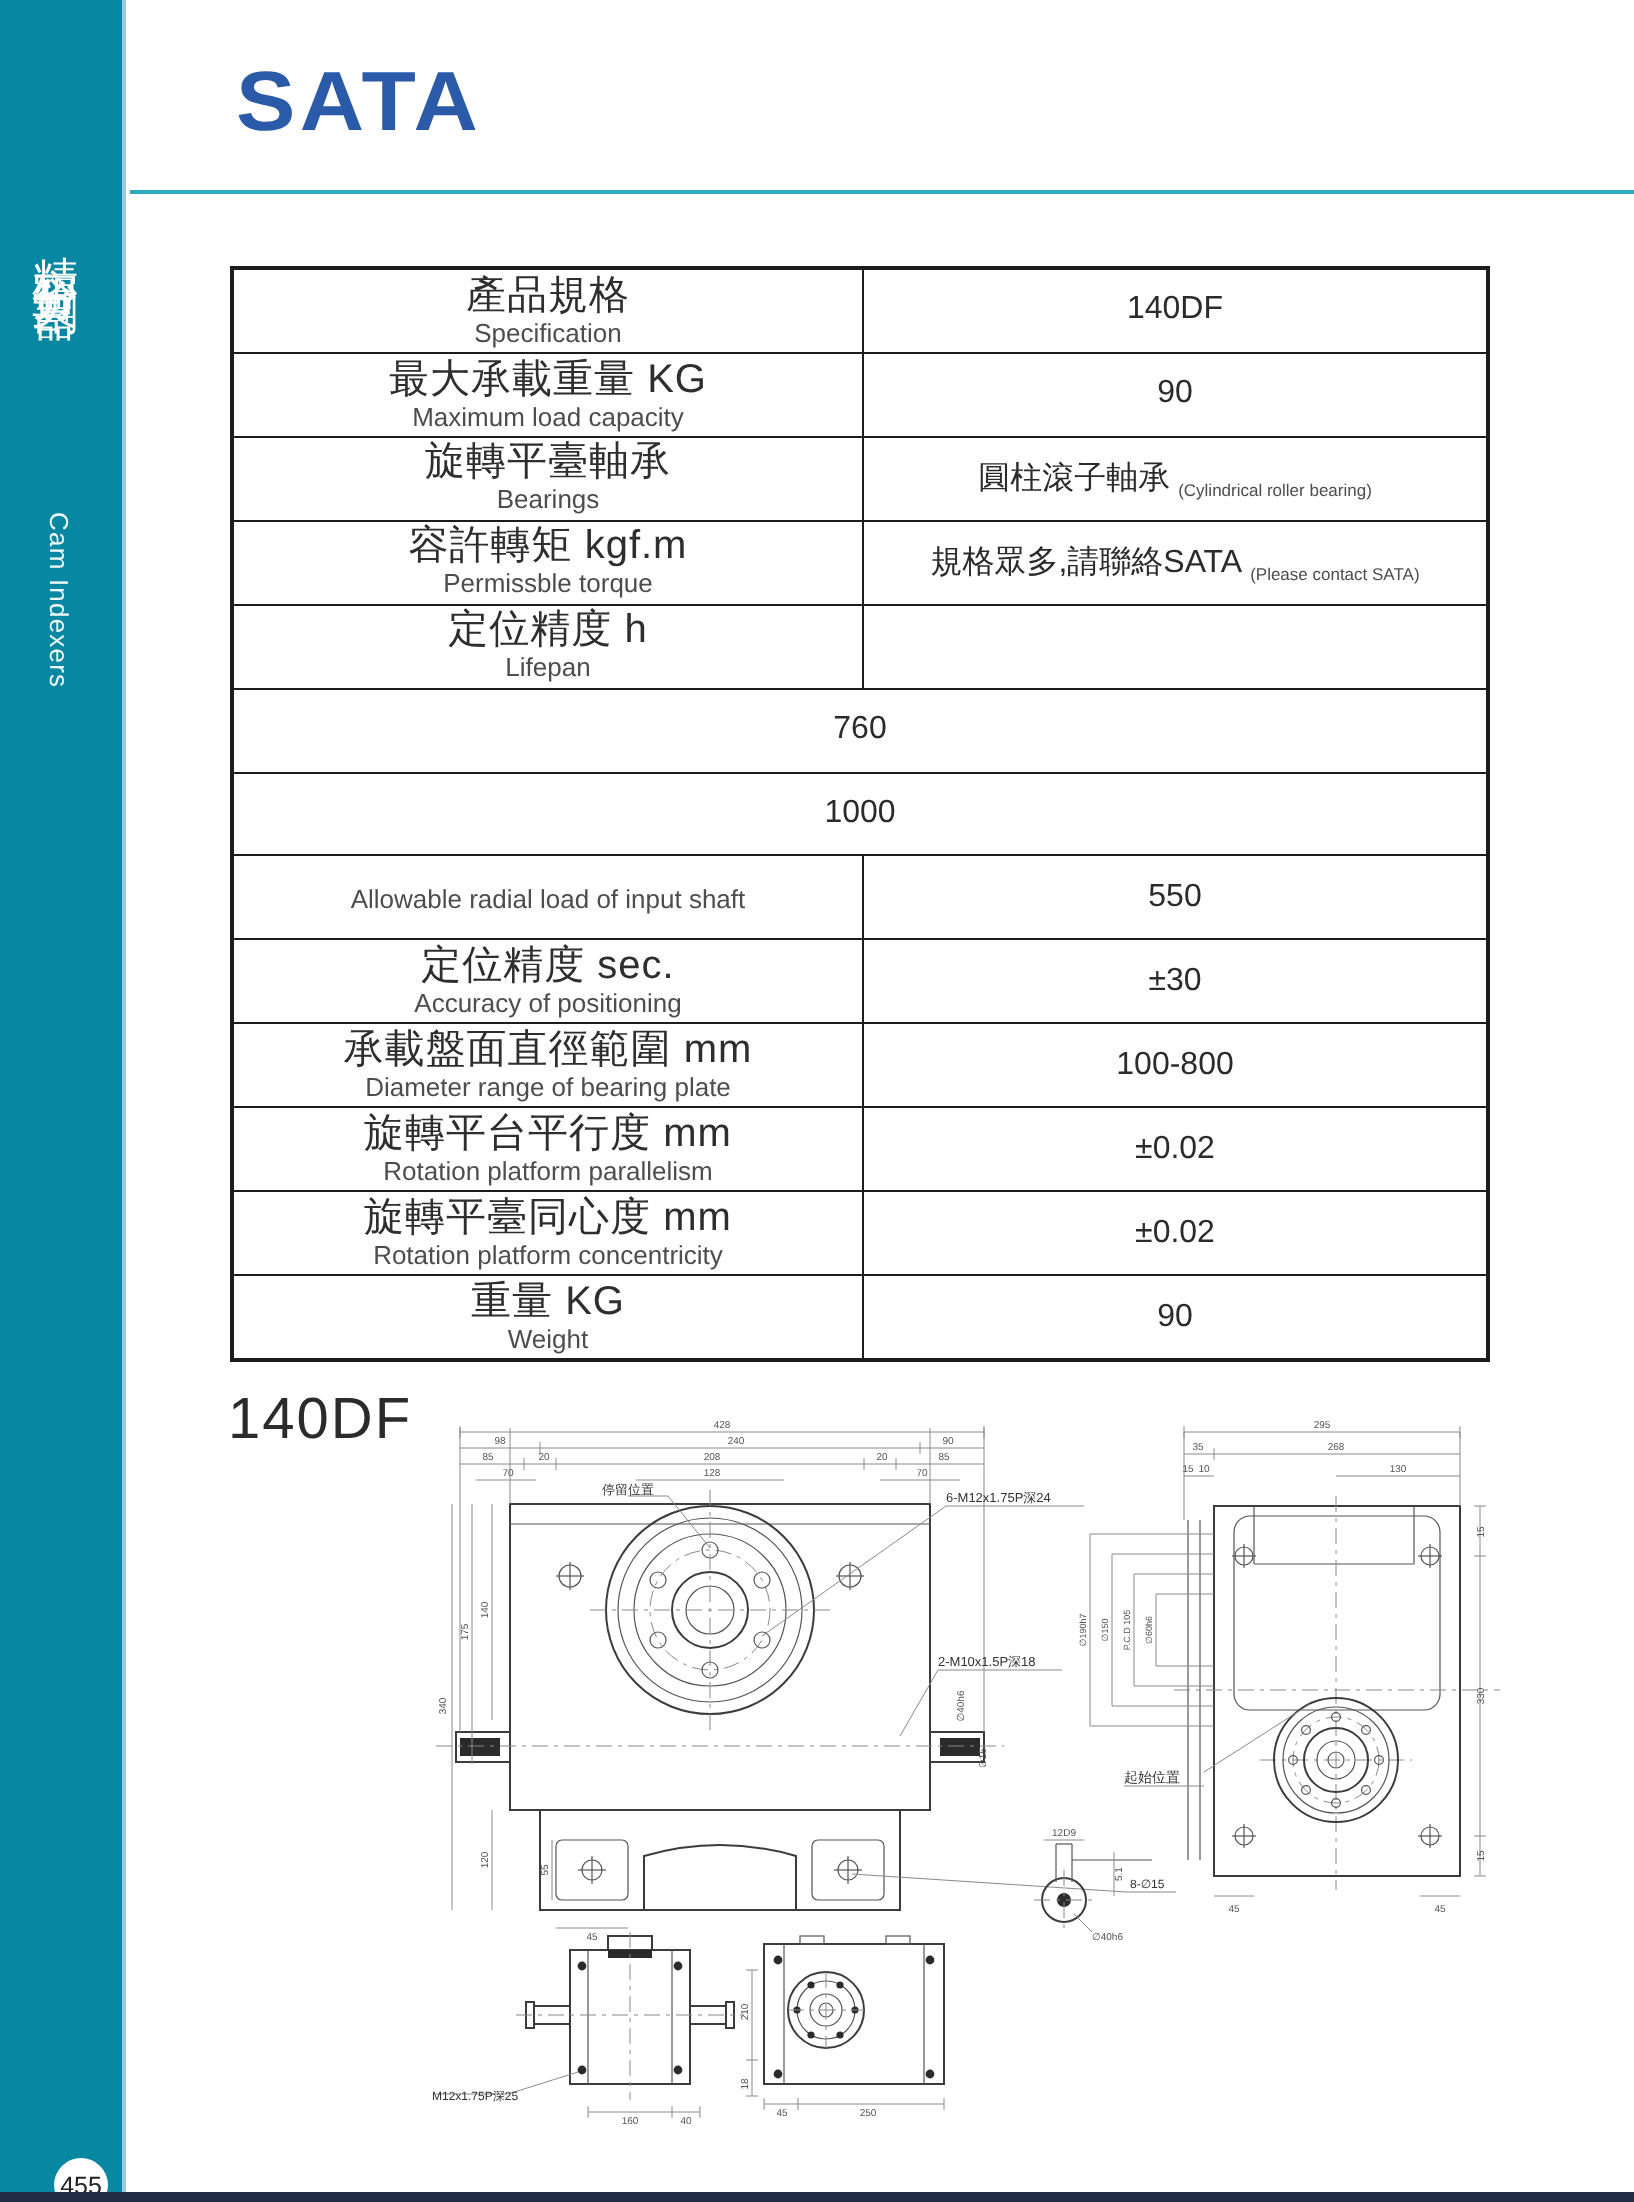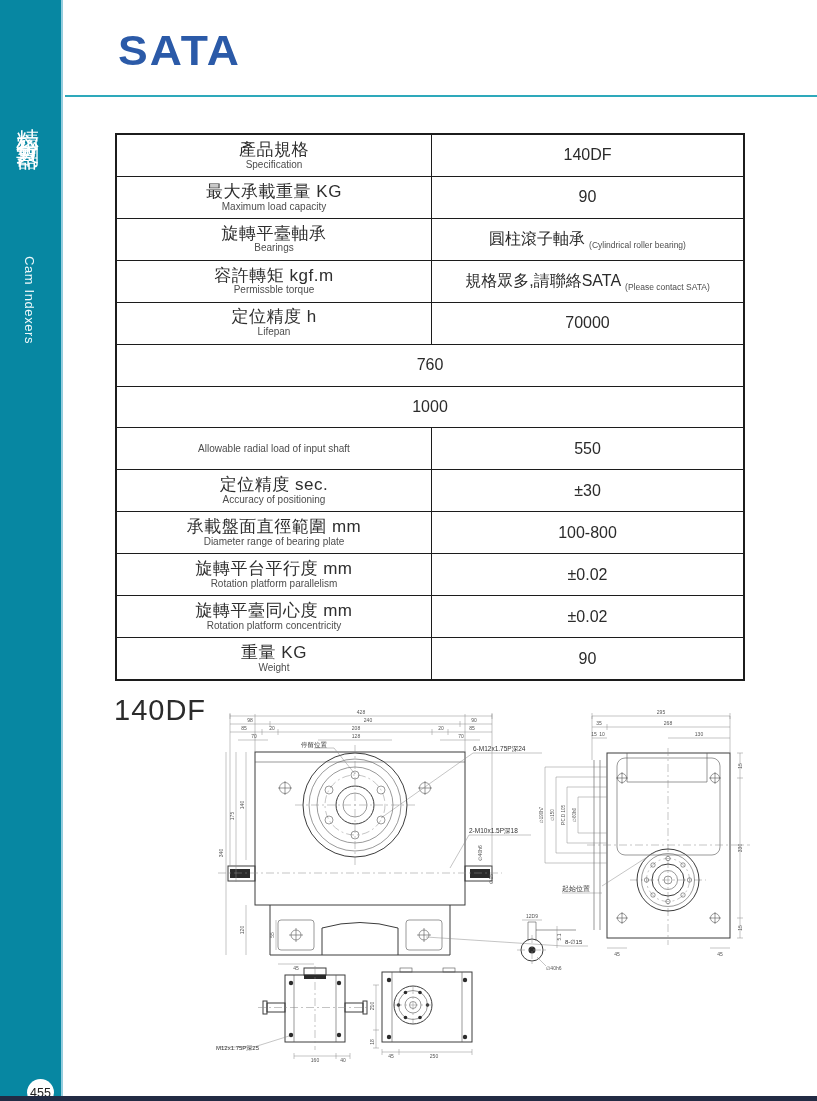--- a/index.html
+++ b/index.html
@@ -24,22 +24,22 @@
   .header-rule { position:absolute; left:65px; top:95px; width:752px; height:2px; background:#2EA9BB; }
   .bottom-rule { position:absolute; left:0; top:1096px; width:817px; height:5px; background:#222b44; }
 
   
   .spec-table { position:absolute; left:115px; top:133px; width:630px; height:548px;
                 border:2px solid #1c1c1c; display:flex; flex-direction:column; background:#fff; }
   .spec-row { flex:1; display:flex; border-top:1.5px solid #1c1c1c; min-height:0; }
   .spec-row:first-child { border-top:none; }
   .cell-label { width:315px; border-right:1.5px solid #1c1c1c; display:flex; flex-direction:column;
                 align-items:center; justify-content:center; line-height:1.05; padding:2px; }
-  .cjk { font-size:17px; color:#2e2e2e; letter-spacing:0.5px; white-space:nowrap; }
-  .en  { font-size:10px; color:#4d4d4d; margin-top:1px; white-space:nowrap; }
+  .cjk { font-size:20px; color:#2e2e2e; letter-spacing:0.5px; white-space:nowrap; }
+  .en  { font-size:13px; color:#4d4d4d; margin-top:1px; white-space:nowrap; }
   .cell-value { flex:1; display:flex; align-items:center; justify-content:center; gap:4px; padding:2px; }
   .val { font-size:16px; color:#2b2b2b; white-space:nowrap; }
   .note { font-size:8.5px; color:#4d4d4d; white-space:nowrap;margin-top:12px; }
 
   
   .model-heading { position:absolute; left:114px; top:694px; font-size:29px; font-weight:400;
                    color:#2b2b2b; letter-spacing:1px; }
 
   
   .drawing { position:absolute; left:210px; top:700px; width:600px; height:375px; }
@@ -104,23 +104,20 @@
         </div>
         <div class="cell-value">
           <span class="val">規格眾多,請聯絡SATA</span>
           <span class="note">(Please contact SATA)</span>
         </div>
       </div>
       <div class="spec-row">
         <div class="cell-label">
           <div class="cjk">定位精度 h</div>
           <div class="en">Lifepan</div>
-        </div>
-        <div class="cell-value">
-          <span class="val">70000</span>
         </div>
       </div>
       <div class="spec-row">
         <div class="cell-value">
           <span class="val">760</span>
         </div>
       </div>
       <div class="spec-row">
         <div class="cell-value">
           <span class="val">1000</span>

